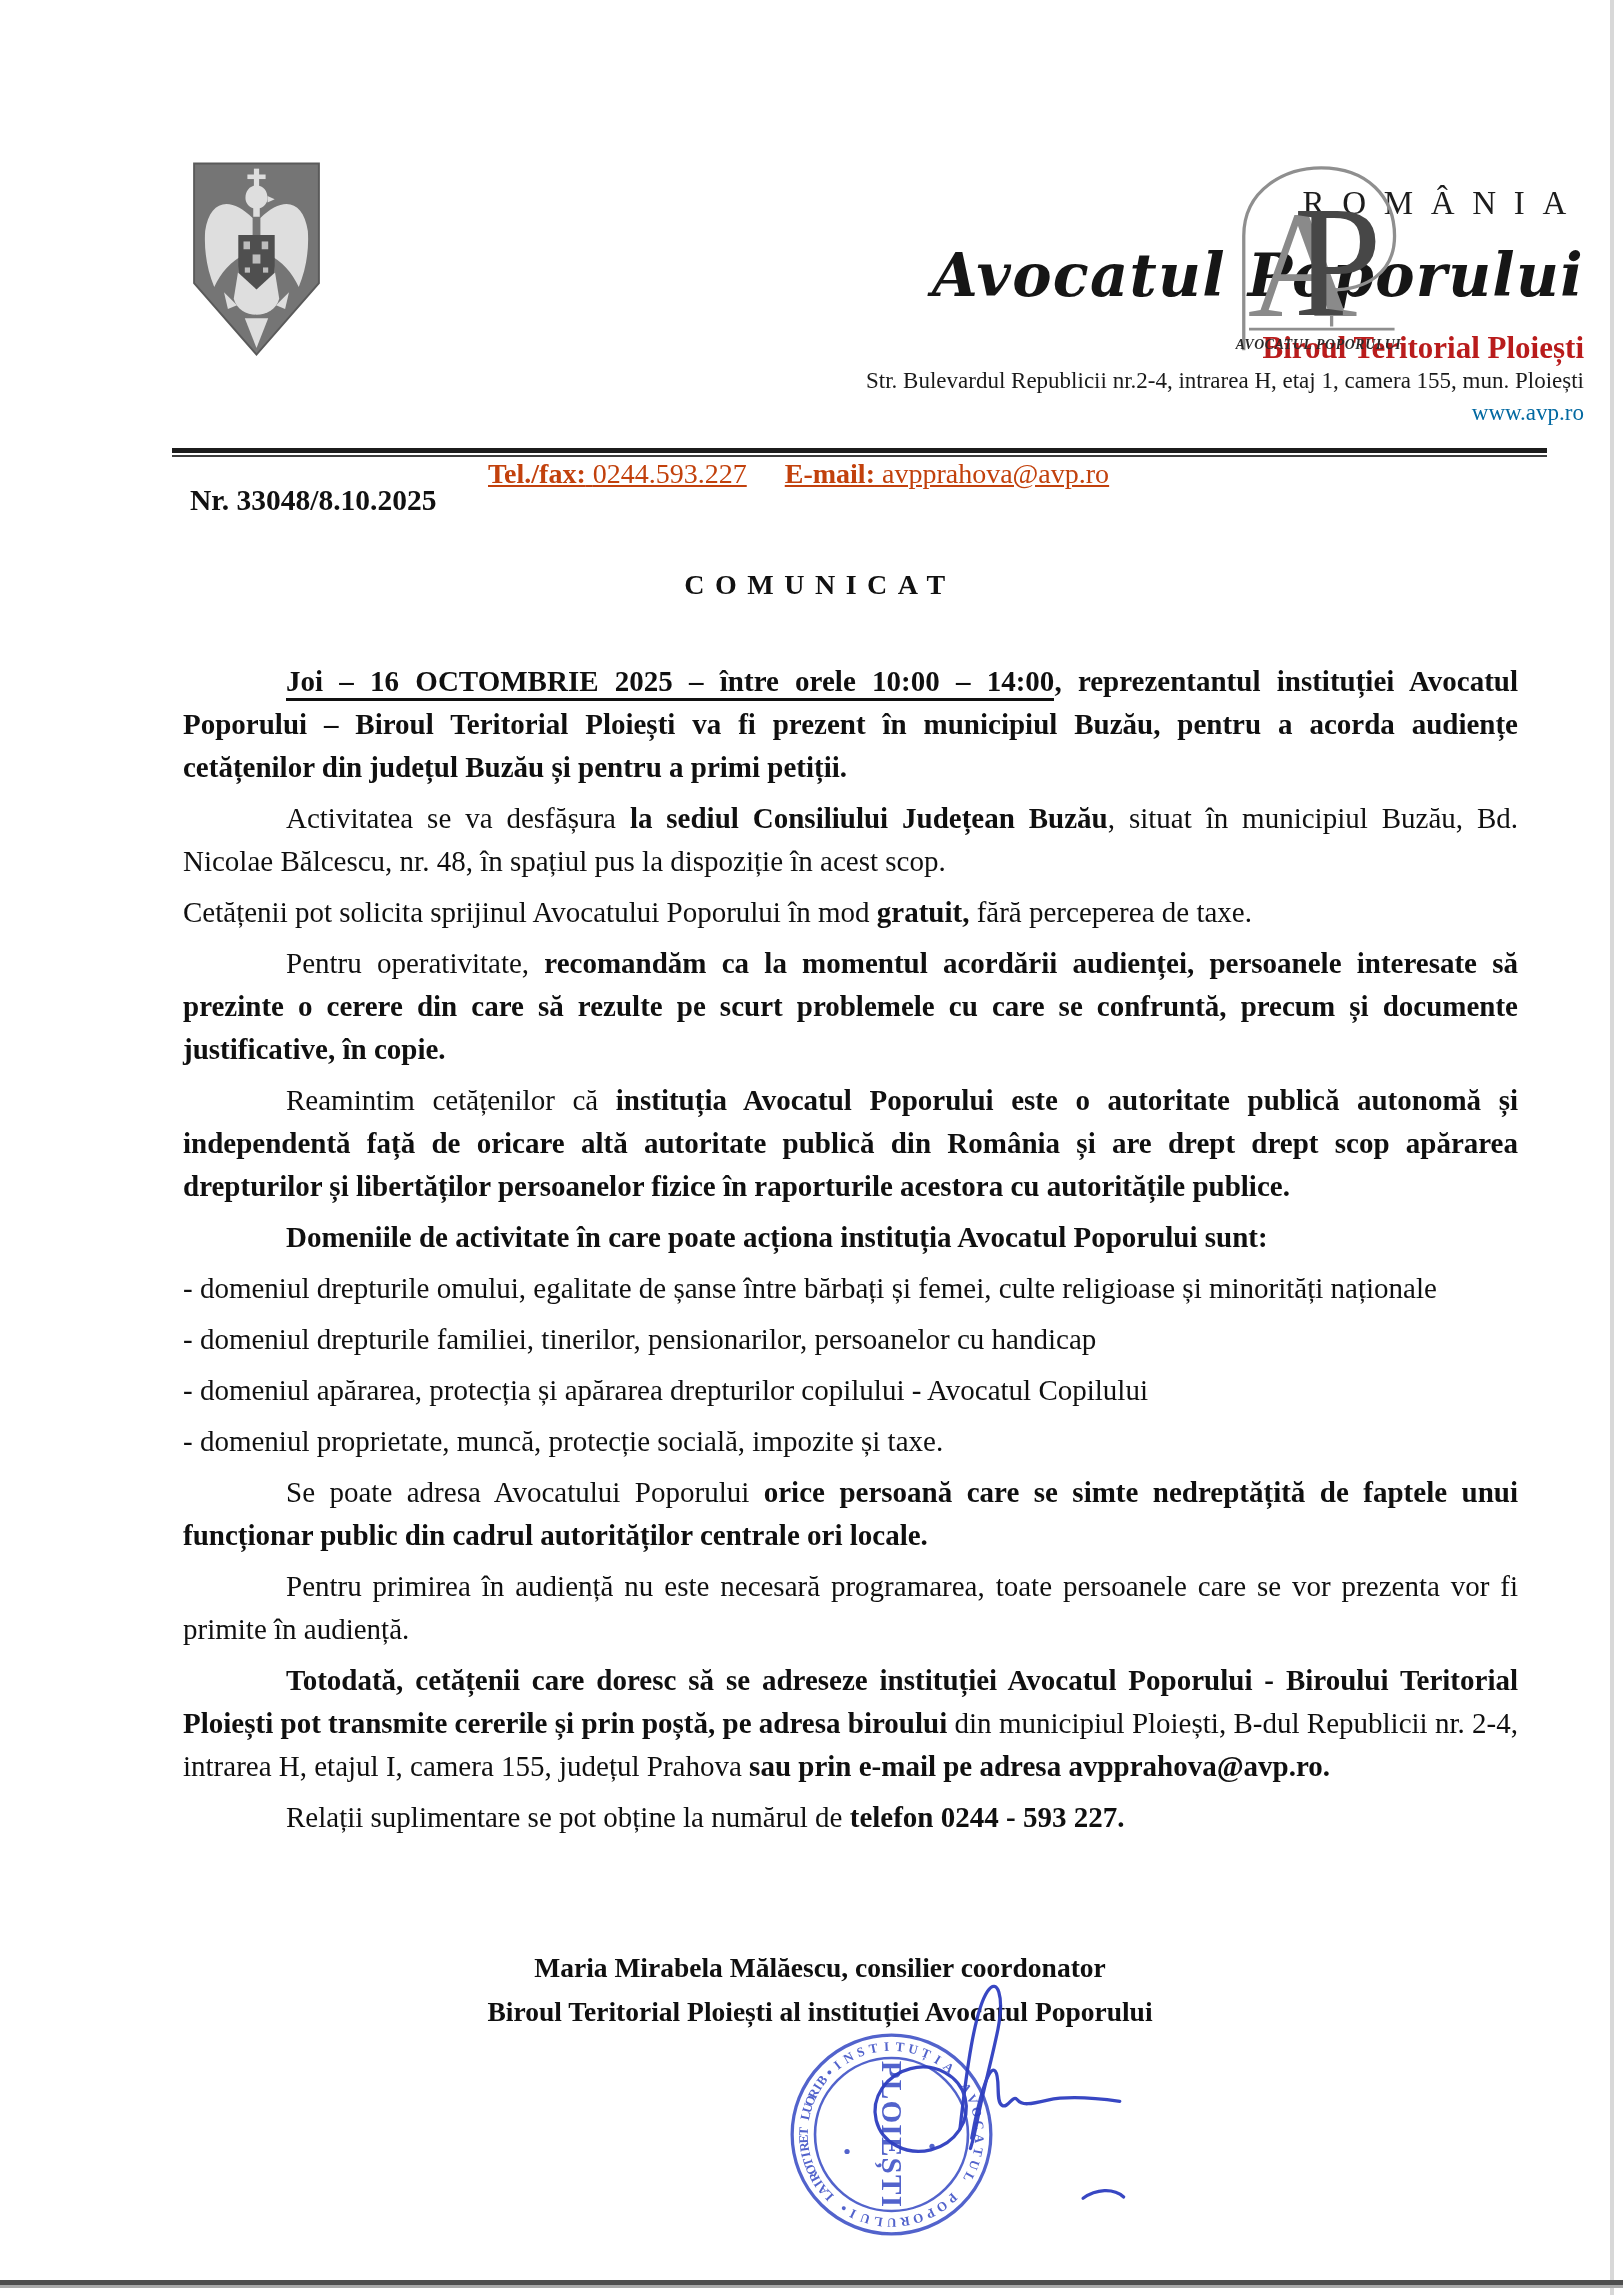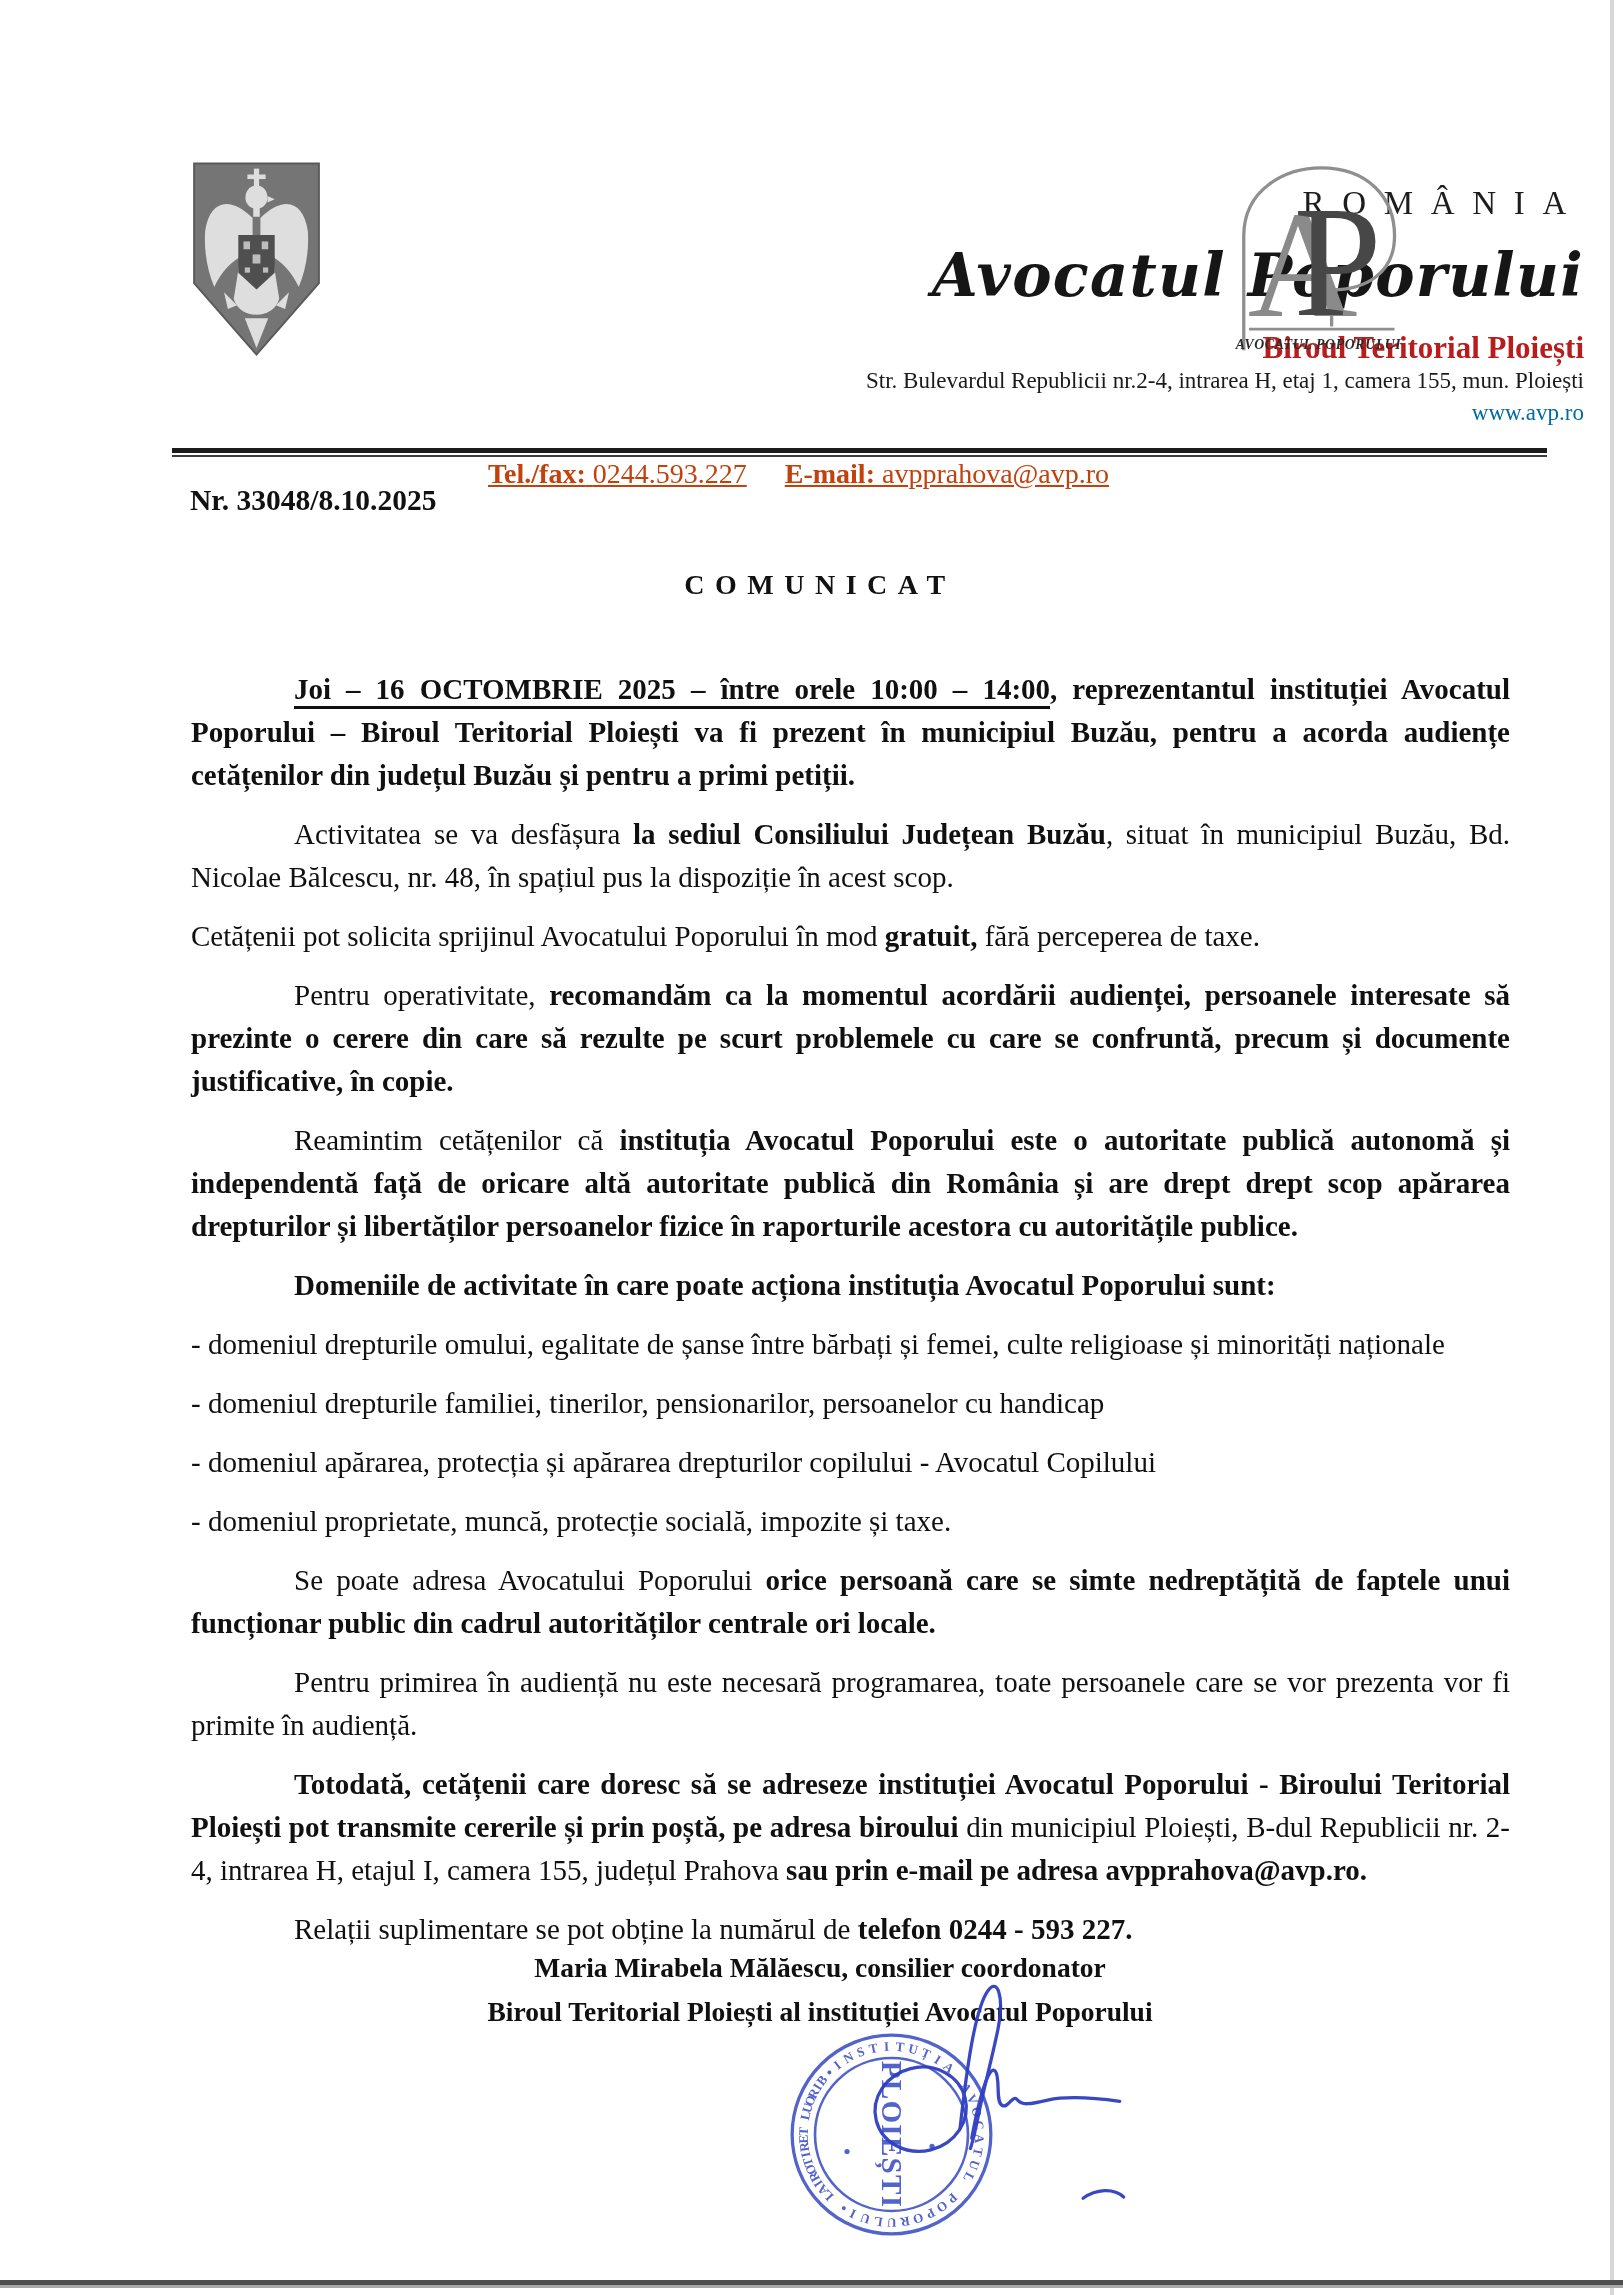--- a/index.html
+++ b/index.html
@@ -22,21 +22,21 @@
   .telfax{left:488px;top:458px;font-size:28px;white-space:nowrap;color:#c2410c;text-decoration:underline;}
   .telfax b{font-weight:bold;}
   .telfax .gap{display:inline-block;width:38px;}
 
   .nr{left:190px;top:484px;font-size:29.5px;font-weight:bold;color:#111;}
 
   .comunicat{top:569px;font-size:28px;font-weight:bold;letter-spacing:10.5px;color:#111;}
 
   .bodytext{left:175px;top:652px;width:1351px;font-size:29px;line-height:43px;
             text-align:justify;color:#101010;}
-  .bodytext p{margin:16px;}
+  .bodytext p{margin:8px;}
   .bodytext p.indent{text-indent:103px;}
   .b{font-weight:bold;}
   .u{border-bottom:3.9px solid #111;padding-bottom:0.7px;}
 
   .sig-line1{top:1952px;font-size:27.5px;font-weight:bold;color:#101010;}
   .sig-line2{top:1996px;font-size:27.5px;font-weight:bold;color:#101010;}
 
   .coa{left:185px;top:156px;width:143px;height:206px;}
   .ap-logo{left:1228px;top:160px;width:181px;height:198px;}
   .stamp{left:783px;top:2026px;width:217px;height:217px;opacity:0.88;}

